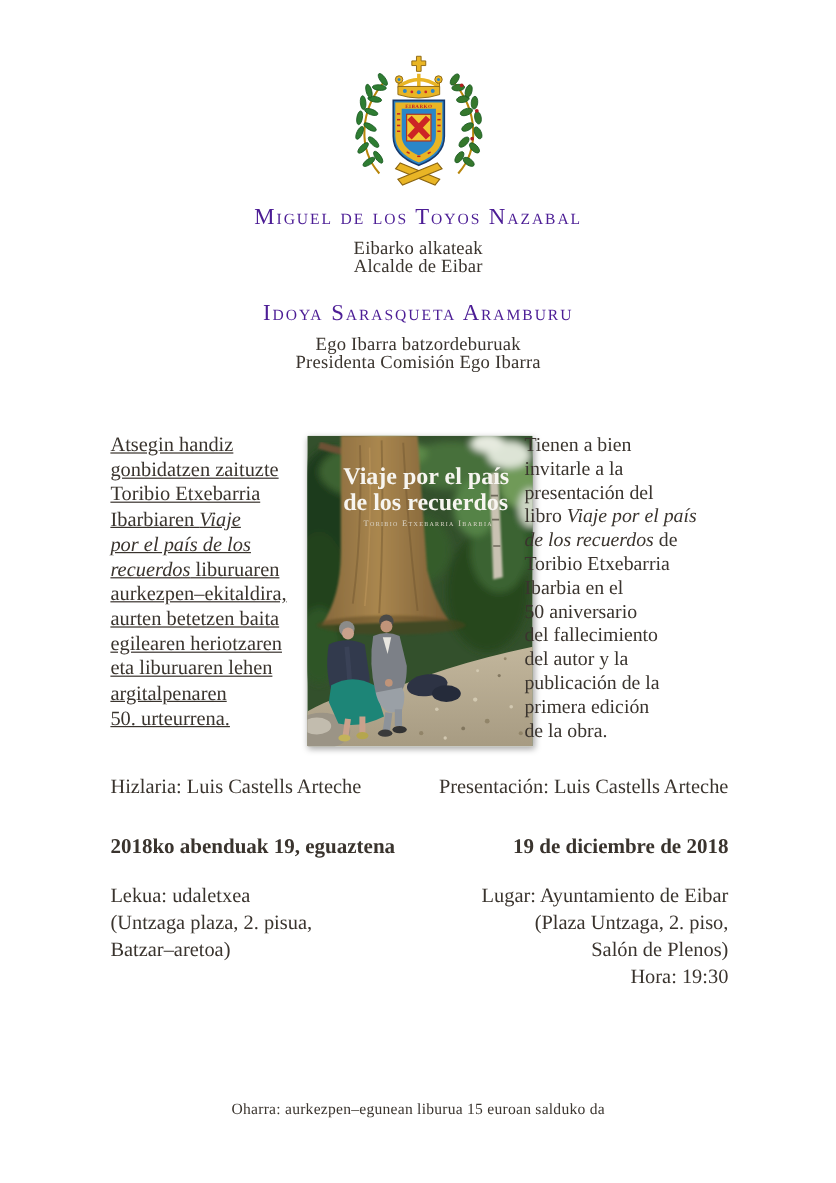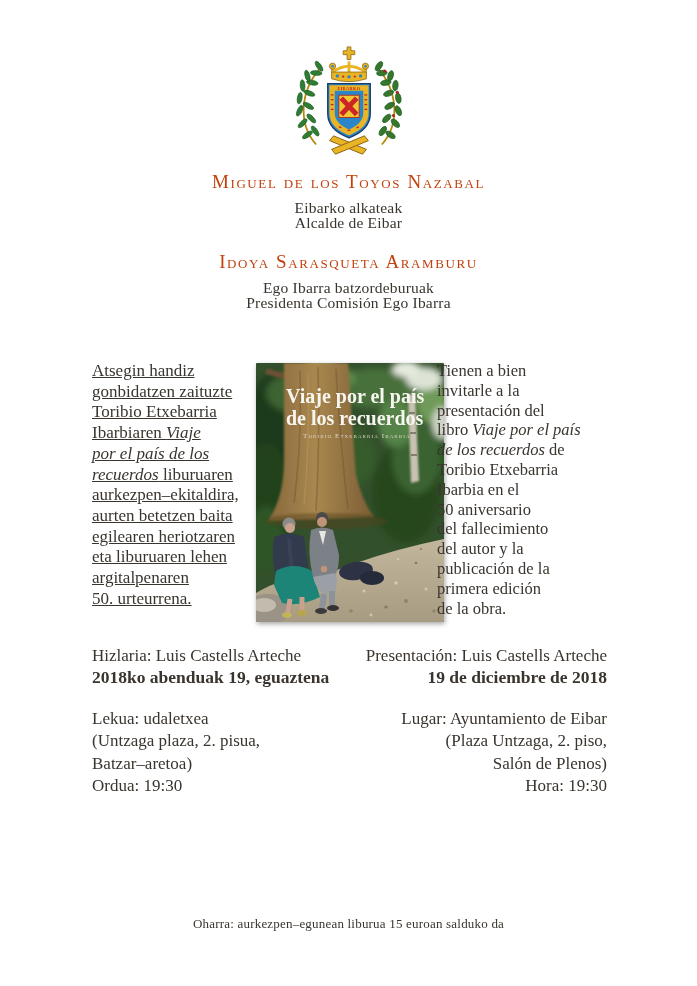--- a/index.html
+++ b/index.html
@@ -12,39 +12,39 @@
     font-family:"Liberation Serif","DejaVu Serif",serif;
     color:#3a342e;
     overflow:hidden;
   }
   .center-abs { position:absolute; left:0; right:0; text-align:center; }
 
   .crest { position:absolute; top:42px; left:50%; transform:translateX(-50%); }
 
   .sig-name {
     font-size:19px; font-variant:small-caps; letter-spacing:1.6px;
-    color:#c2410c;
+    color:#4c1d95;
   }
   .sig-roles { font-size:15.5px; line-height:14.5px; letter-spacing:0.2px; }
 
   .col { position:absolute; top:361px; font-size:17px; line-height:20.7px; white-space:nowrap; }
   .col-left  { left:92px; width:162px; text-align:left;text-decoration:underline; }
   .col-right { right:90px; width:170px; line-height:19.8px; font-size:16.5px; }
   .it { font-style:italic; }
 
   .cover {
     position:absolute; left:256px; top:363px; width:188px; height:259px;
     box-shadow:1px 2px 5px rgba(0,0,0,0.35);
     border-radius:1px; overflow:hidden;
   }
 
   .details { position:absolute; top:645px; font-size:17px; line-height:21px; white-space:nowrap; }
   .details-left  { left:92px; text-align:left; }
   .details-right { right:90px; text-align:right; }
-  .date-line { margin-top:0; font-weight:bold; font-size:17.5px; line-height:22px; }
+  .date-line { margin-top:28px; font-weight:bold; font-size:17.5px; line-height:22px; }
   .loc-lines { margin-top:20px; line-height:22.3px; }
 
   .notes { top:916px; font-size:13px; line-height:16.8px; letter-spacing:0.2px; }
 
   svg text { font-family:"Liberation Serif","DejaVu Serif",serif; }
 </style>
 </head>
 <body>
 
 <div class="page">
@@ -277,21 +277,20 @@
       <div class="tline"><span>de la obra.</span></div>
     </div>
 
   <div class="details details-left">
     <div>Hizlaria: Luis Castells Arteche</div>
     <div class="date-line">2018ko abenduak 19, eguaztena</div>
     <div class="loc-lines">
         <div class="tline"><span>Lekua: udaletxea</span></div>
         <div class="tline"><span>(Untzaga plaza, 2. pisua,</span></div>
         <div class="tline"><span>Batzar–aretoa)</span></div>
-        <div class="tline"><span>Ordua: 19:30</span></div>
       </div>
   </div>
 
   <div class="details details-right">
     <div>Presentación: Luis Castells Arteche</div>
     <div class="date-line">19 de diciembre de 2018</div>
     <div class="loc-lines">
         <div class="tline"><span>Lugar: Ayuntamiento de Eibar</span></div>
         <div class="tline"><span>(Plaza Untzaga, 2. piso,</span></div>
         <div class="tline"><span>Salón de Plenos)</span></div>

